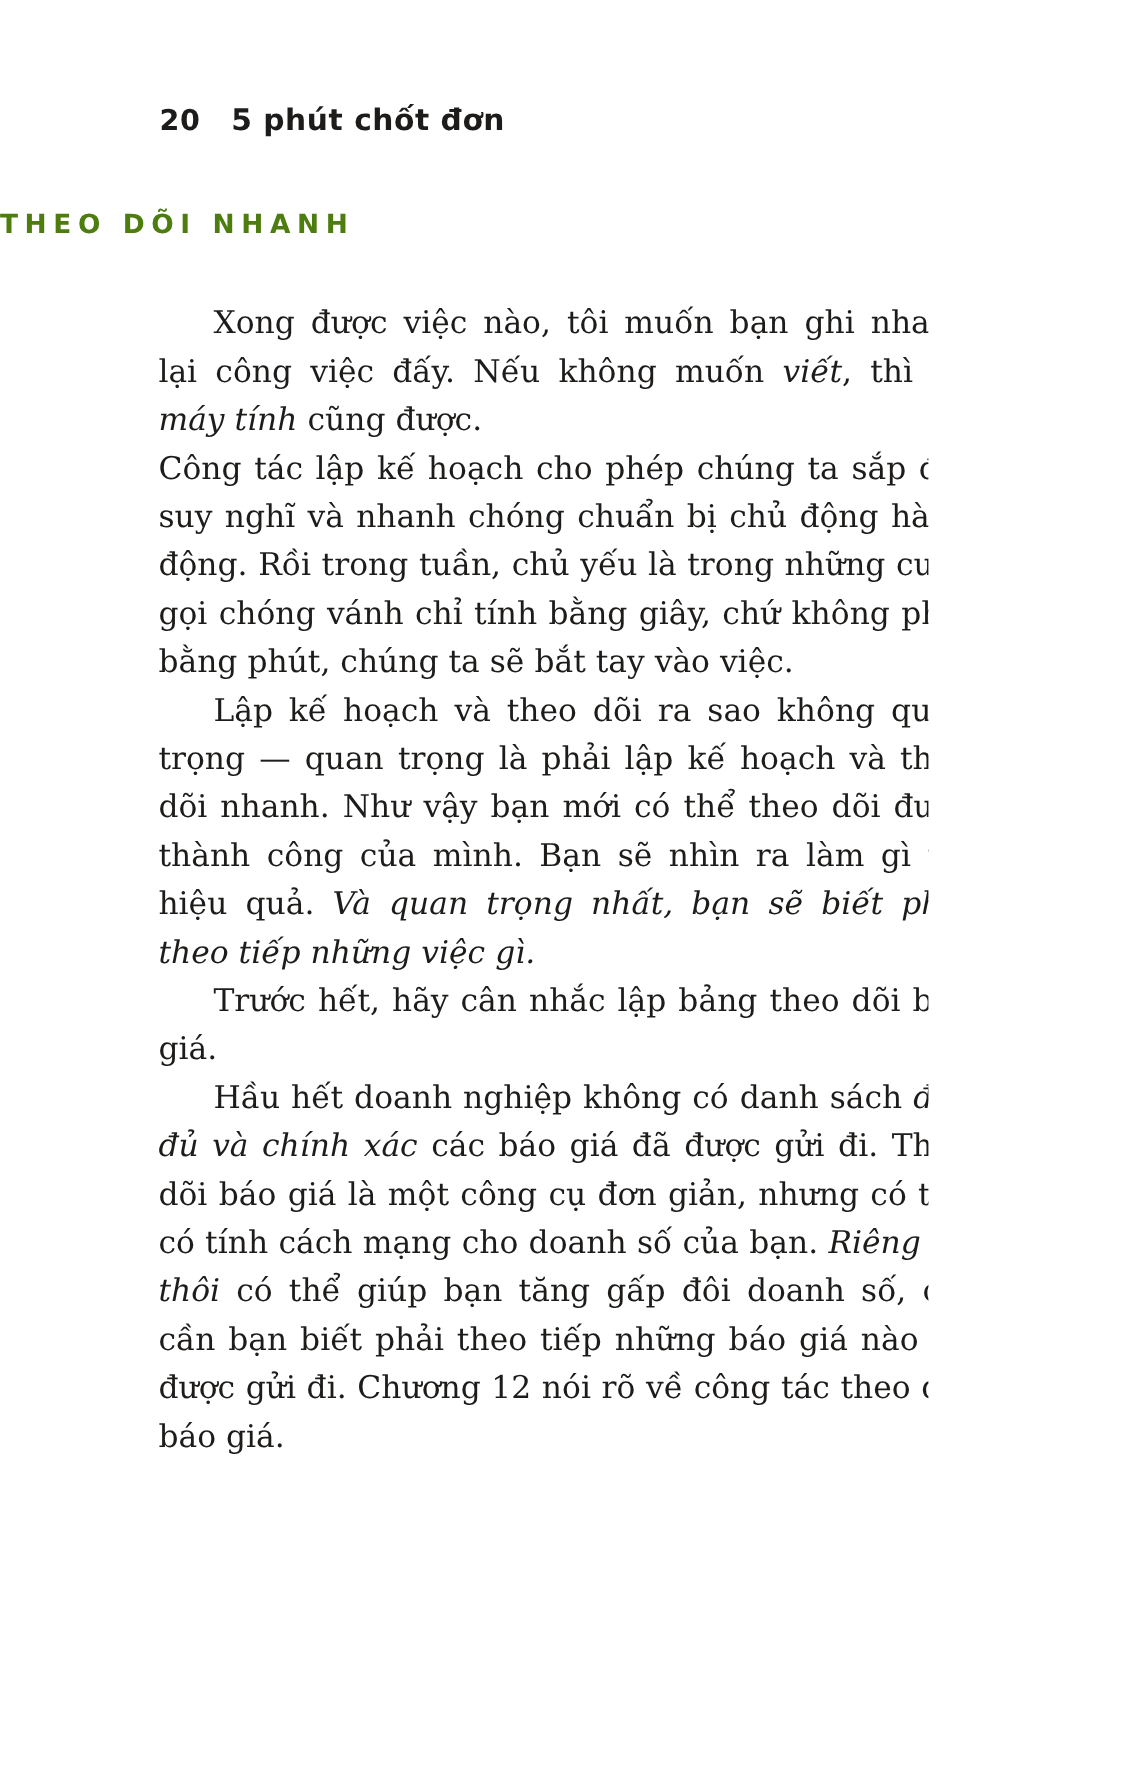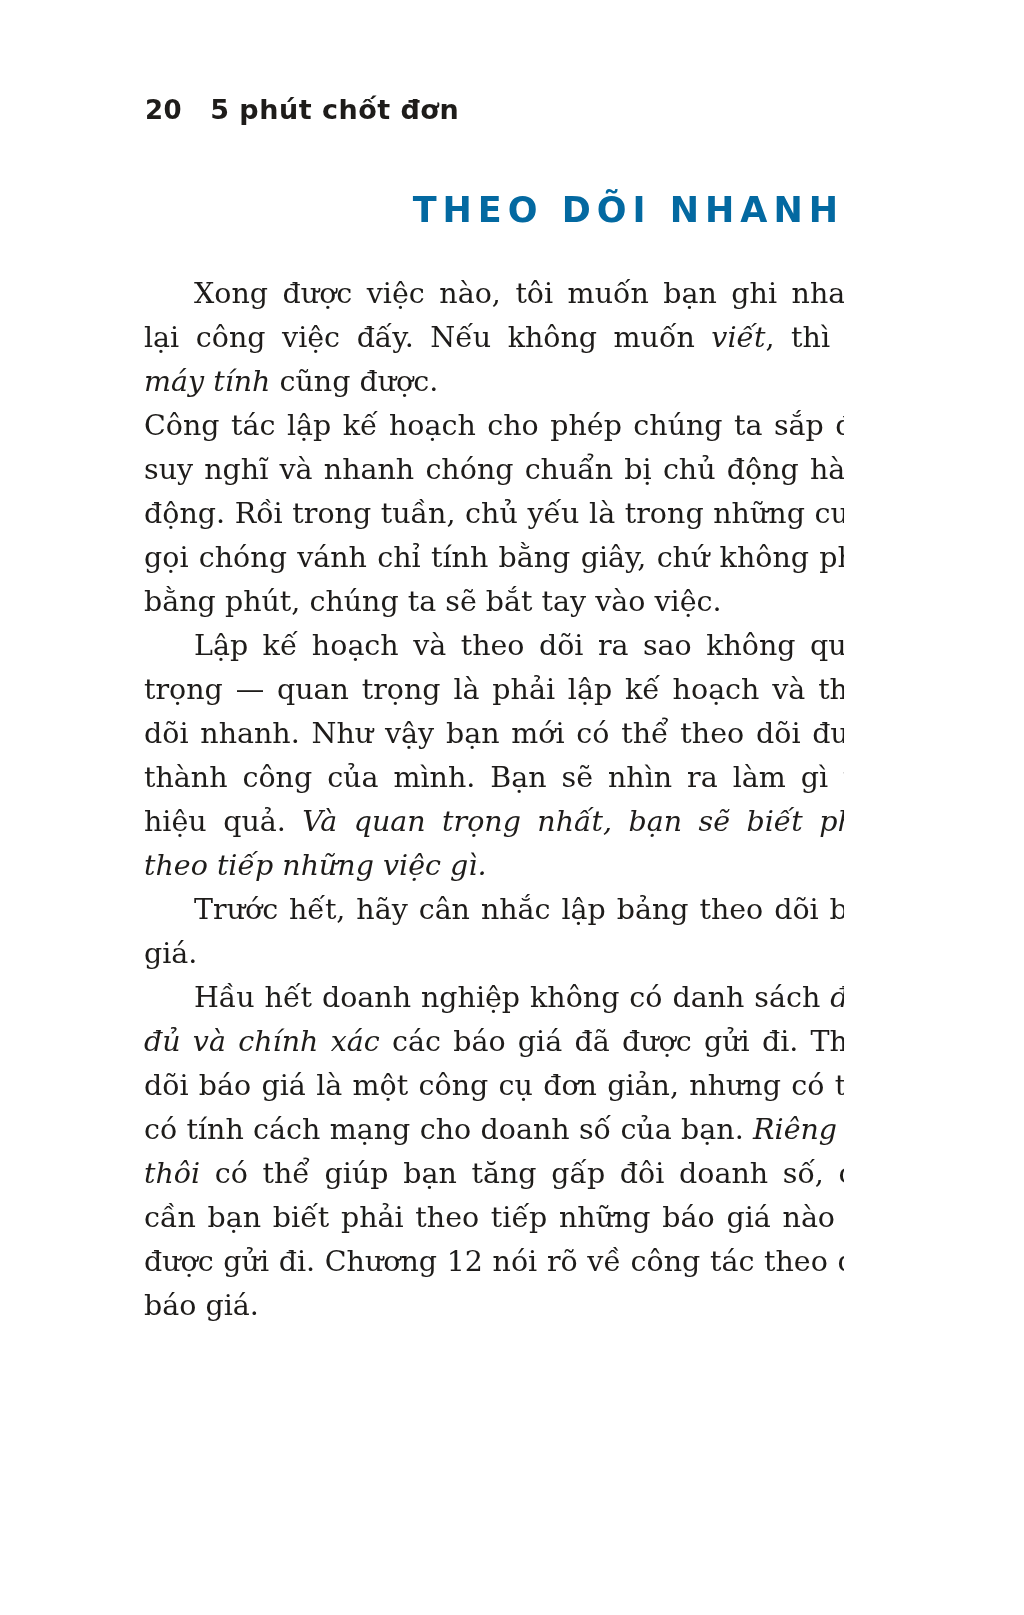--- a/index.html
+++ b/index.html
@@ -33,26 +33,26 @@
   .running-title {
     font-size: 27px;
     letter-spacing: 0.5px;
   }
   .section-title {
     position: absolute;
     top: 190px;
     left: 0;
     width: 100%;
     margin: 0;
-    text-align: right;
+    text-align: left;
     font-family: "DejaVu Sans", sans-serif;
     font-weight: bold;
-    font-size: 35px;
+    font-size: 24px;
     letter-spacing: 6px;
-    color: #0369a1;
+    color: #4d7c0f;
   }
   .body-text {
     position: absolute;
     top: 272px;
     left: 144px;
     width: 738px;
     font-family: "DejaVu Serif", serif;
     font-size: 28.5px;
     line-height: 44px;
     text-align: justify;

